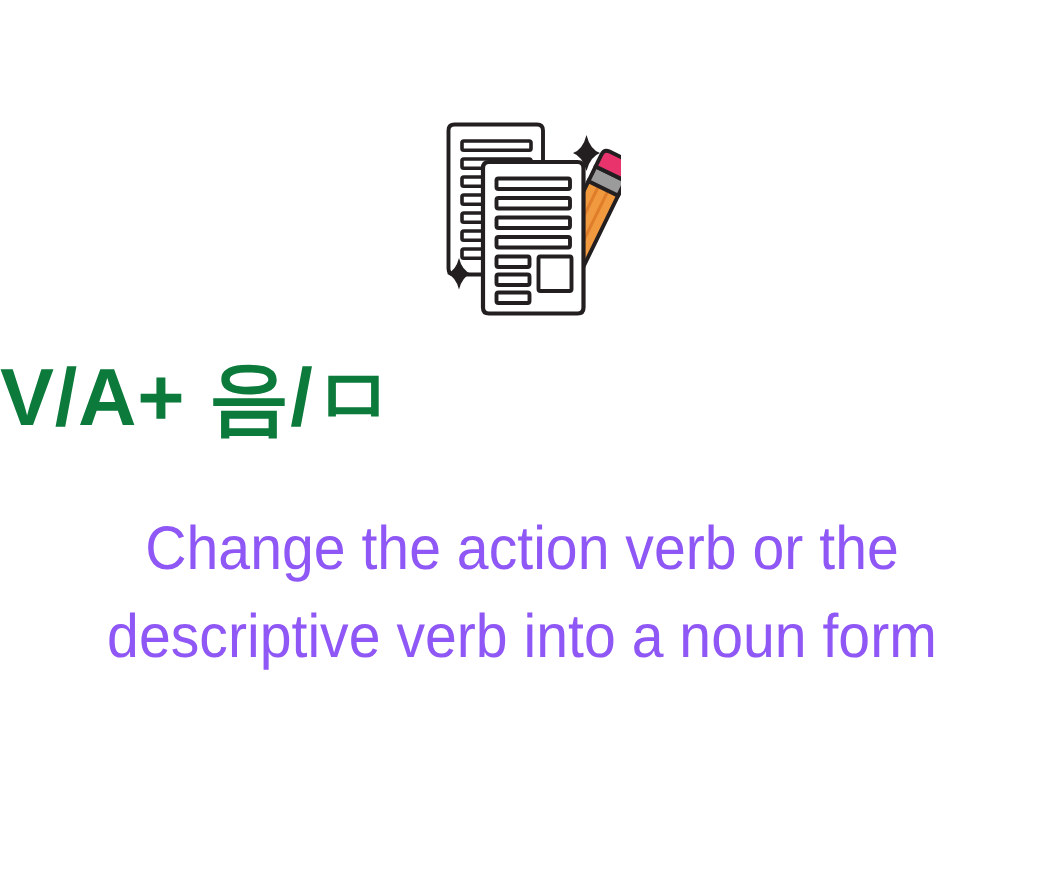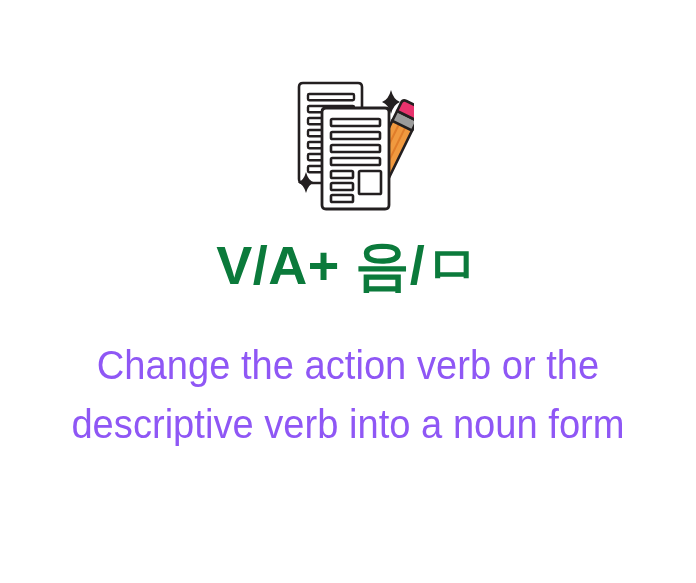--- a/index.html
+++ b/index.html
@@ -37,21 +37,21 @@
     width: 128px;
     height: 150px;
   }
 
   
   .headline {
     position: absolute;
     top: 233px;
     left: 0;
     width: 696px;
-    text-align: center;
+    text-align: left;
     font-family: "Liberation Sans", "DejaVu Sans", sans-serif;
     font-weight: bold;
     font-size: 54px;
     line-height: 64px;
     letter-spacing: 0.5px;
     color: #0b7a3b;
     white-space: nowrap;
   }
 
   

